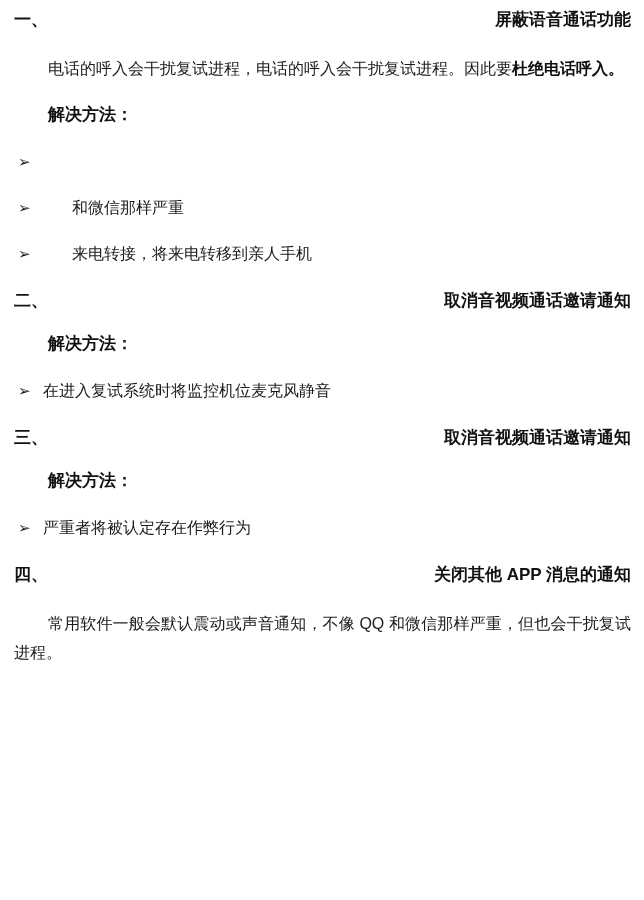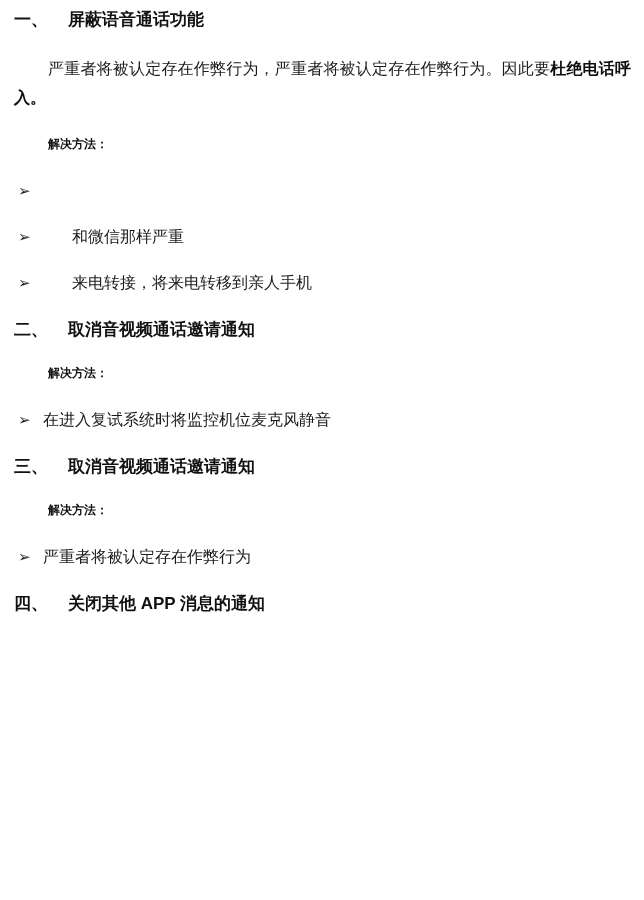--- a/index.html
+++ b/index.html
@@ -22,36 +22,36 @@
     font-weight: 700;
     font-size: 17px;
     line-height: 23px;
     color: #111111;
     margin-top: 23px;
   }
   .section-heading:first-child { margin-top: 0; }
   .heading-number {
     flex: 0 0 54px;
   }
-  .heading-title { flex: 1; }
+  .heading-title { flex: 1; text-align: right; }
   .body-paragraph {
     margin-top: 23px;
     font-size: 16px;
     line-height: 29px;
     text-align: justify;
     text-justify: inter-ideograph;
     text-indent: 34px;
     color: #1b1b1b;
   }
   .body-paragraph b { color: #0f0f0f; }
   .solution-label {
     margin-top: 21px;
     margin-left: 34px;
     font-weight: 700;
-    font-size: 12px;
+    font-size: 17px;
     line-height: 22px;
     color: #111111;
   }
   .bullet-list { margin-top: 25px; }
   .bullet-item {
     display: flex;
     align-items: flex-start;
     font-size: 16px;
     line-height: 21px;
     margin-bottom: 25px;
@@ -69,21 +69,21 @@
 </style>
 </head>
 <body>
 
 <div class="page">
 
   <div class="section-heading">
     <span class="heading-number">一、</span>
     <span class="heading-title">屏蔽语音通话功能</span>
   </div>
-  <p class="body-paragraph"><span>严重者将被认定存在作弊行为，严重者将被认定存在作弊行为。因此要</span><b>杜绝电话呼入。</b></p>
+  <p class="body-paragraph"><span>电话的呼入会干扰复试进程，电话的呼入会干扰复试进程。因此要</span><b>杜绝电话呼入。</b></p>
   <div class="solution-label">解决方法：</div>
   <div class="bullet-list gap-wide">
     <div class="bullet-item">
       <span class="bullet-arrow">➢</span>
     </div>
     <div class="bullet-item">
       <span class="bullet-arrow">➢</span>
       <span>和微信那样严重</span>
     </div>
     <div class="bullet-item">
@@ -113,14 +113,15 @@
     <div class="bullet-item">
       <span class="bullet-arrow">➢</span>
       <span>严重者将被认定存在作弊行为</span>
     </div>
   </div>
 
   <div class="section-heading">
     <span class="heading-number">四、</span>
     <span class="heading-title">关闭其他 APP 消息的通知</span>
   </div>
+  <p class="body-paragraph"><span>常用软件一般会默认震动或声音通知，不像 QQ 和微信那样严重，但也会干扰复试进程。</span><b></b></p>
 
 </div>
 
 </body></html>

